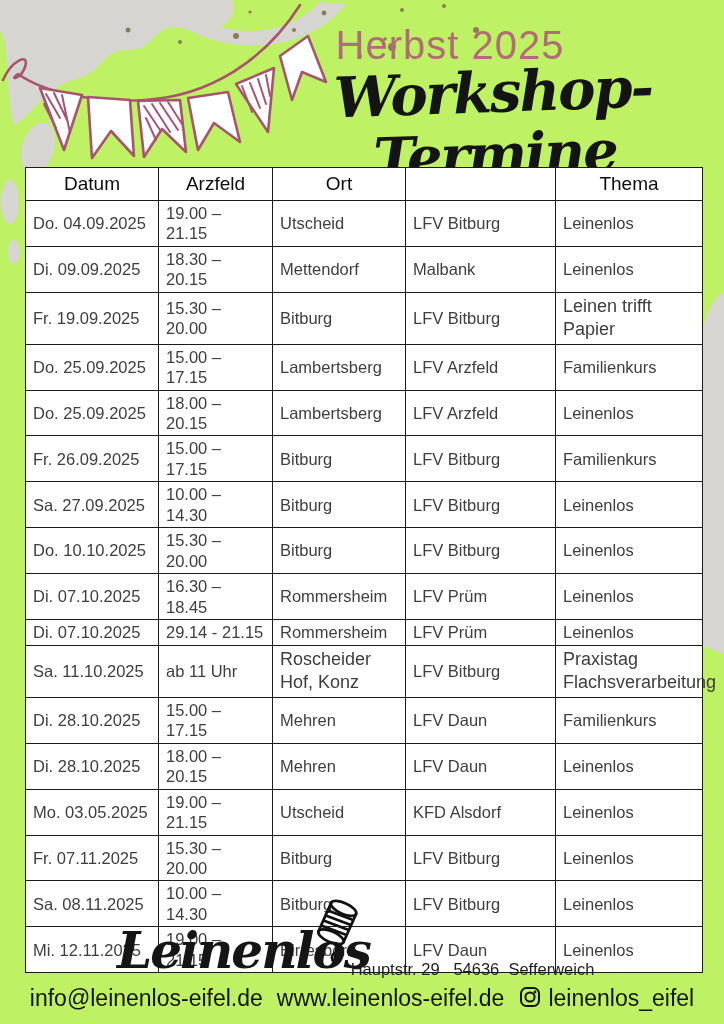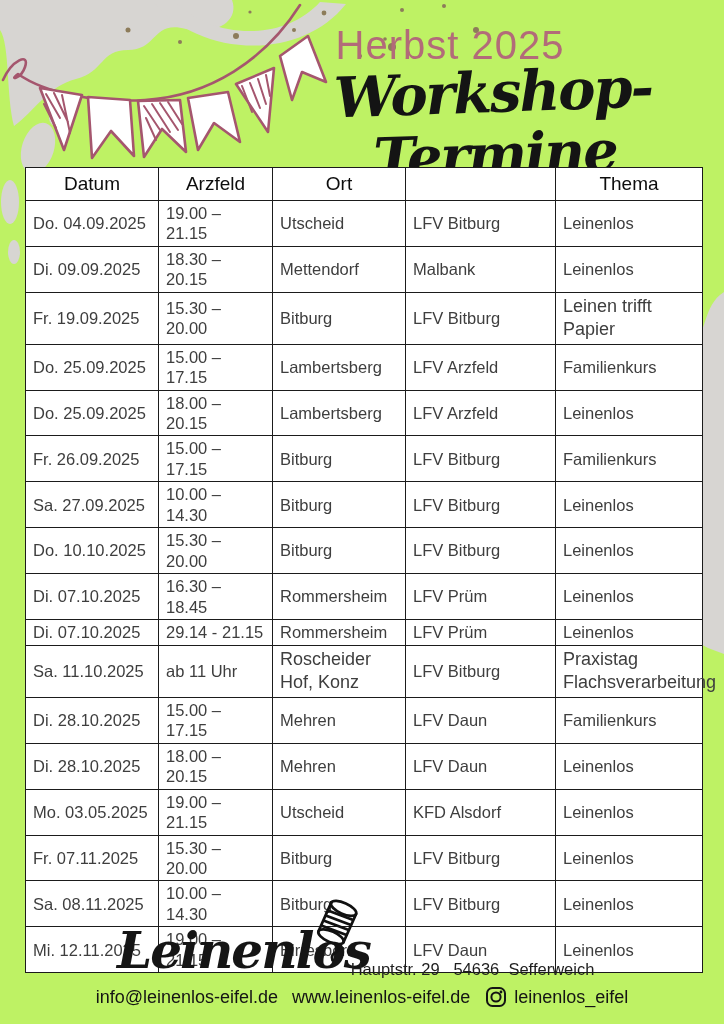--- a/index.html
+++ b/index.html
@@ -59,23 +59,23 @@
 
   .contact-block{
     position:absolute;left:330px;top:914px;width:285px;text-align:center;
     font-size:16.5px;color:#1e1e1e;line-height:23px;
   }
   .contact-line{white-space:pre;margin-top:44px;}
 
   .bottom-line{
     position:absolute;left:0;top:985px;width:724px;
     display:flex;justify-content:center;align-items:center;gap:14px;
-    font-size:18px;color:#141414;
-  }
-  .ig-group{display:flex;align-items:center;gap:6px;}
+    font-size:23px;color:#141414;
+  }
+  .ig-group{display:flex;gap:6px;}
   .ig-icon rect,.ig-icon circle.lens{stroke:#141414;stroke-width:2;fill:none;}
   .ig-icon circle.dot{fill:#141414;}
 </style>
 </head>
 <body>
 
 <div class="page">
 
   <svg class="decor-svg" viewBox="0 0 724 1024" aria-hidden="true">
     <g>

